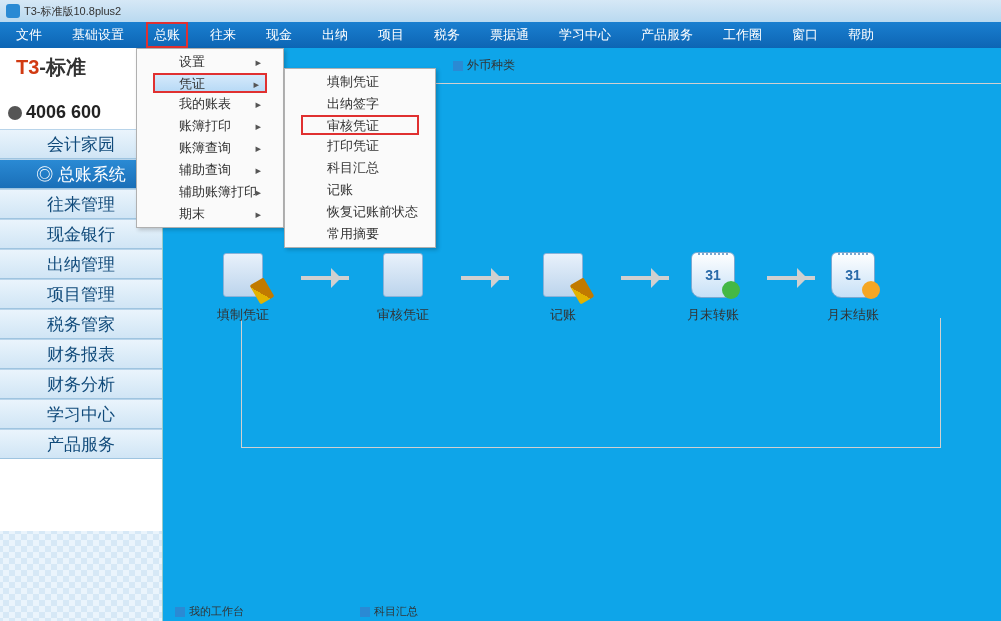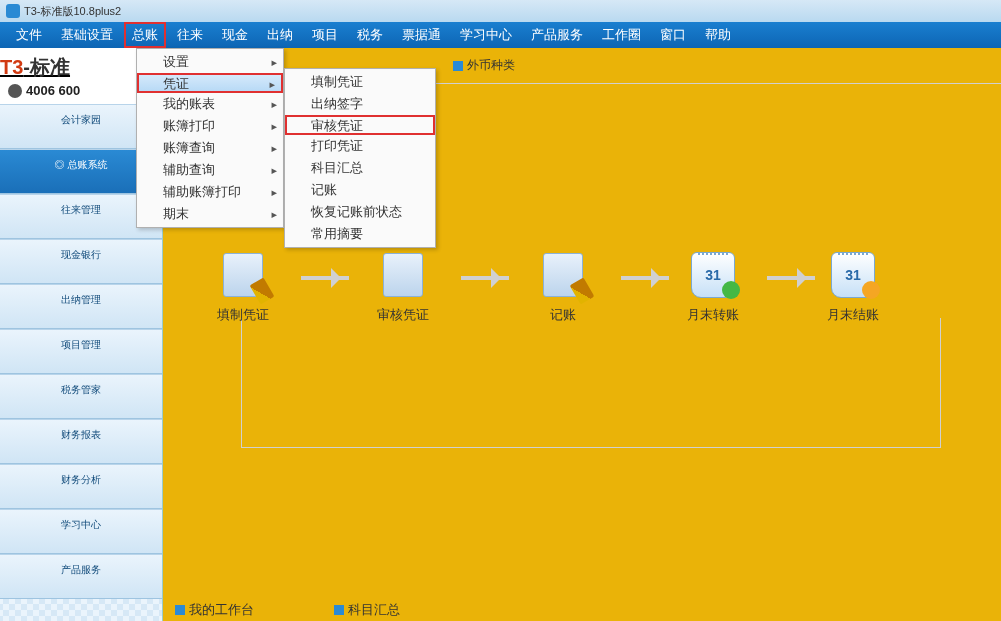--- a/index.html
+++ b/index.html
@@ -1,58 +1,58 @@
 <!DOCTYPE html>
 <html><head>
 <meta charset="utf-8">
 <style>
   * { margin: 0; padding: 0; box-sizing: border-box; font-family: "Microsoft YaHei", SimSun, sans-serif; }
   body { background: #f0f0f0; width: 1001px; height: 621px; overflow: hidden; position: relative; }
   .title-bar { height: 22px; background: linear-gradient(#d6e8f6,#b9d9f0); display: flex; align-items: center; padding: 0 6px; font-size: 11px; color: #333; }
   .title-bar .logo { width: 14px; height: 14px; background: #2a8ad4; border-radius: 3px; margin-right: 4px; display:inline-block; }
-  .menu-bar { height: 26px; background: linear-gradient(#1a7fd0,#0d65b4); display: flex; align-items: center; padding: 0 8px; color: #fff; font-size: 13px; gap: 3px; }
+  .menu-bar { height: 26px; background: linear-gradient(#1a7fd0,#0d65b4); display: flex; align-items: center; padding: 0 8px; color: #fff; font-size: 13px; gap: 14px; }
   .menu-bar .mitem { padding: 4px 8px; cursor: default; white-space: nowrap; }
   .menu-bar .mitem.hi { border: 2px solid #e03030; padding: 2px 6px; }
   .content { position: relative; display: flex; height: calc(621px - 48px); }
   .sidebar { width: 163px; background: #fff; border-right: 1px solid #9cc; display: flex; flex-direction: column; }
-  .brand { height: 52px; padding: 6px 8px 0 0; text-decoration: underline; }
+  .brand { height: 52px; padding: 6px 8px 0 16px; }
   .brand .t3 { font-size: 20px; font-weight: bold; }
   .brand .t3 .red { color: #d13a12; }
   .brand .t3 .blk { color: #333; }
-  .phone { display:flex; align-items: center; font-size: 13px; color:#222; font-weight: bold; padding: 2px 8px 6px 8px;}
+  .phone { display:flex; align-items: center; font-size: 18px; color:#222; font-weight: bold; padding: 2px 8px 6px 8px;}
   .phone .picon { width:14px;height:14px;background:#555;border-radius:50%;margin-right:4px;display:inline-block;}
   .navlist { display:flex; flex-direction:column; }
-  .navlist .nitem { height: 45px; line-height:30px; text-align:center; font-size:10px; color:#104a7a; background: linear-gradient(#eaf4fc,#d0e5f5); border-top:1px solid #b8d4ea; border-bottom:1px solid #9ec4e0; }
+  .navlist .nitem { height: 30px; line-height:30px; text-align:center; font-size:17px; color:#104a7a; background: linear-gradient(#eaf4fc,#d0e5f5); border-top:1px solid #b8d4ea; border-bottom:1px solid #9ec4e0; }
   .navlist .nitem.active { background: linear-gradient(#2a8ad4,#1a6fb8); color:#fff; }
   .navlist .nitem.active::before { content:"◎ "; }
   .sidebar-filler { flex:1; background:#fff; }
   .sidebar-foot { height: 90px; background: repeating-conic-gradient(#d6e8f6 0% 25%, #eaf4fc 0% 50%) 50% / 12px 12px; }
-  .main { flex:1; background:#eab308; position:relative; }
+  .main { flex:1; background:#0ea5e9; position:relative; }
   .toolbar { height: 36px; border-bottom: 1px solid #d0d0d0; display:flex; align-items:center; padding: 0 10px; font-size: 12px; color:#333; }
   .toolbar .tool { display:flex; align-items:center; margin-left: 280px;}
   .toolbar .tool .sq { width:10px;height:10px;background:#2a8ad4;margin-right:4px; }
   .workflow { position:absolute; top: 200px; left: 10px; right: 10px; height: 200px; }
   .flowline { position:absolute; top: 70px; left: 68px; right: 50px; border: 1px solid #d0d0d0; height: 130px; border-top:none; }
   .flowbox { position:absolute; top: 0; width: 80px; text-align:center; font-size:13px; color:#333; }
   .flowbox .ficon { width: 54px; height:54px; margin: 0 auto; display:flex; align-items:center; justify-content:center; }
   .flowbox .flabel { margin-top: 4px; }
   .doc { width: 40px; height: 44px; background: linear-gradient(#e8f1fb,#bcd4ec); border:1px solid #8bb2d8; border-radius:3px; position:relative; }
   .doc.pen::after { content:""; position:absolute; right:-8px; bottom:-6px; width:16px; height:22px; background:linear-gradient(60deg,#e2b300 40%,#c17a00 40%); transform: rotate(-30deg); border-radius:2px; }
   .doc.cal { width:44px;height:46px;background:linear-gradient(#fff,#c6e0f7); border-radius:6px 6px 10px 10px; border:1px solid #7aa8d0; position:relative;}
   .doc.cal::before{content:"31"; position:absolute; left:0;right:0; top:14px; font-weight:bold; color:#2a6aa8; font-size:14px;}
   .doc.cal .spiral{ position:absolute; top:-4px; left:6px; right:6px; height:6px; border-bottom:2px dotted #7aa8d0;}
   .doc.cal.green::after{content:"";position:absolute;right:-6px;bottom:-2px;width:18px;height:18px;background:#45b845;border-radius:50%;}
   .doc.cal.orange::after{content:"";position:absolute;right:-6px;bottom:-2px;width:18px;height:18px;background:#f5a623;border-radius:50%;}
   .arrow { position:absolute; top: 28px; width:48px; height:4px; background:#d0d0d0; }
   .arrow::after { content:""; position:absolute; right:-2px; top:-8px; border:10px solid transparent; border-left-color:#d0d0d0; }
-  .bottom-tabs { position:absolute; bottom:2px; left:175px; display:flex; gap: 80px; font-size:13px; color:#333;}
+  .bottom-tabs { position:absolute; bottom:2px; left:175px; display:flex; gap: 116px; font-size:11px; color:#333;}
   .bottom-tabs .btab { display:flex; align-items:center;}
   .bottom-tabs .btab .sq { width:10px;height:10px;background:#2a8ad4;margin-right:4px;}
   
-  .dropdown { position:absolute; background:#fafafa; border:1px solid #b0b0b0; box-shadow: 2px 2px 4px rgba(0,0,0,0.2); font-size:13px; color:#333; padding: 2px 0; }
+  .dropdown { position:absolute; background:#fafafa; border:1px solid #b0b0b0; box-shadow: 2px 2px 4px rgba(0,0,0,0.2); font-size:13px; color:#333; padding: 2px 16px; }
   .dropdown .ditem { height: 22px; line-height:22px; padding: 0 26px 0 26px; white-space:nowrap; position:relative; min-width: 90px;}
   .dropdown .ditem.arrowed::after { content:"▸"; position:absolute; right:6px; color:#555; font-size:11px;}
   .dropdown .ditem.hl { background: linear-gradient(#d5e9fb,#b8daf6); border:1px solid #7cb3e4; padding: 0 25px 0 25px; height:20px; line-height:20px;}
   .dropdown .ditem.boxed { border: 2px solid #e03030; padding: 0 24px 0 24px; height:20px; line-height:18px;}
   .dd1 { top: 48px; left: 136px; width: 148px; }
   .dd2 { top: 68px; left: 284px; width: 152px; }
 </style>
 </head>
 <body>
 

